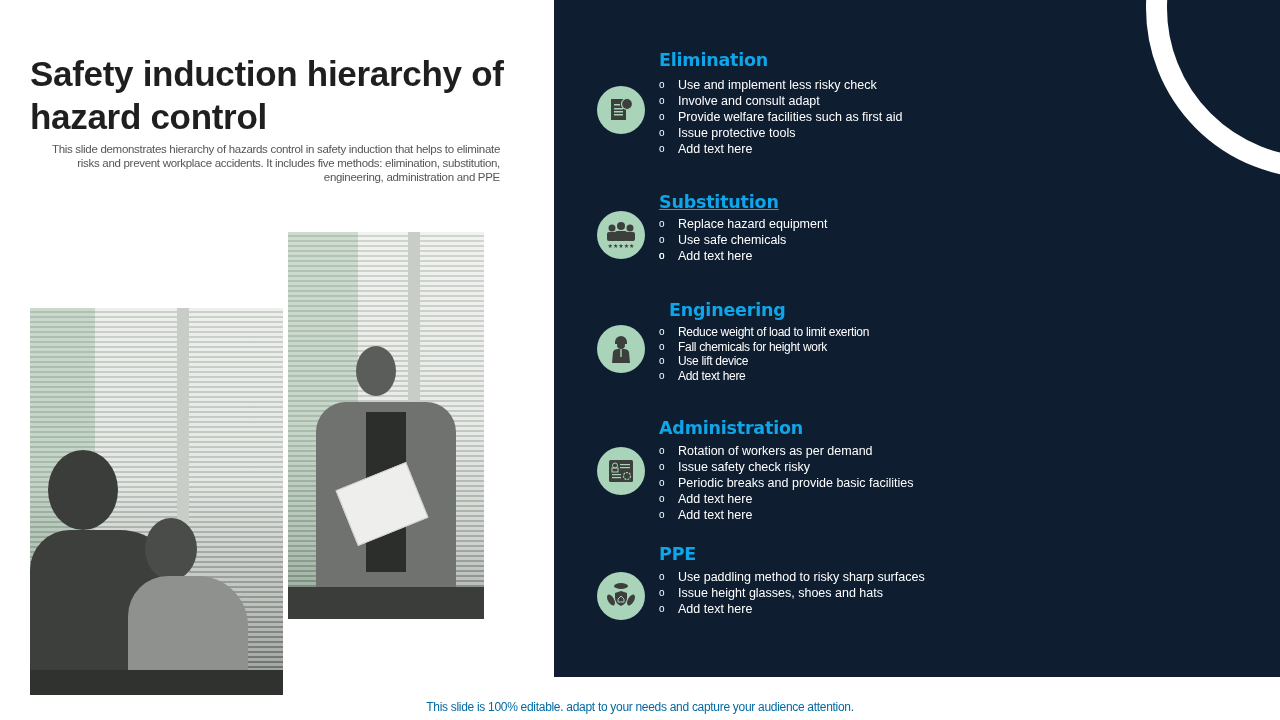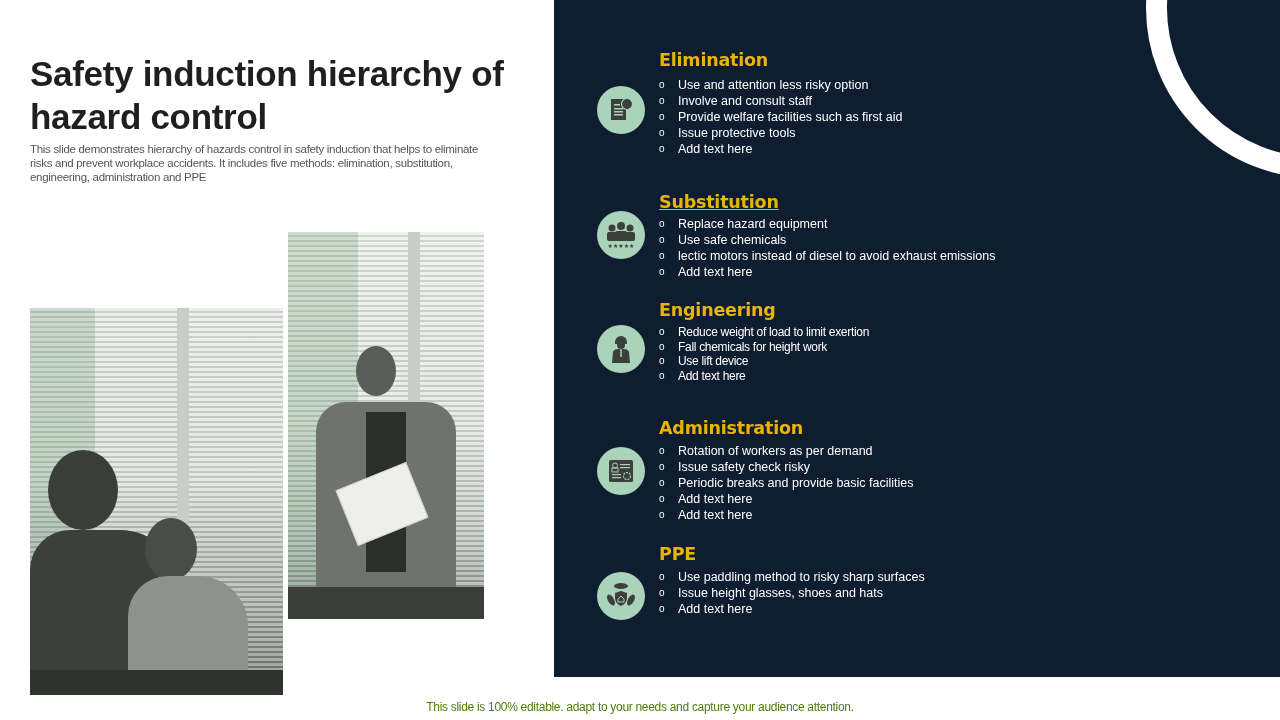--- a/index.html
+++ b/index.html
@@ -6,21 +6,21 @@
   html, body { width: 1280px; height: 720px; overflow: hidden; background: #ffffff; }
   body { position: relative; font-family: "Liberation Sans", sans-serif; color: #222; }
 
   .title {
     position: absolute; left: 30px; top: 52px; width: 520px;
     font-family: Liberation Sans, sans-serif; font-weight: bold;
     font-size: 35px; line-height: 43px; color: #1f1f1f; letter-spacing: -0.3px;
   }
   .subtitle {
     position: absolute; left: 30px; top: 142px; width: 470px;
-    font-size: 11.5px; line-height: 14px; color: #555; letter-spacing: -0.3px;
+    font-size: 11.5px; line-height: 14px; color: #555; letter-spacing: -0.3px; text-align: right;
   }
 
   .photo { position: absolute; overflow: hidden; }
   .photo-left { left: 30px; top: 308px; width: 253px; height: 387px;
     background: linear-gradient(180deg, #dfe3de 0%, #cfd5cf 45%, #8f948f 75%, #4b4f4b 100%); }
   .photo-right { left: 288px; top: 232px; width: 196px; height: 387px;
     background: linear-gradient(180deg, #e6e9e4 0%, #d6dbd5 50%, #aab0aa 80%, #6a6f6a 100%); }
   .blinds { position: absolute; inset: 0;
     background: repeating-linear-gradient(180deg, rgba(255,255,255,0.55) 0 3px, rgba(150,160,150,0.35) 3px 5px); opacity: 0.8; }
   .window-frame { position: absolute; top: 0; bottom: 0; width: 12px; background: #c9cdc8; }
@@ -39,32 +39,32 @@
     border-radius: 50%; border: 21px solid #ffffff;
   }
 
   .section { position: absolute; left: 43px; }
   .icon-circle {
     position: absolute; left: 0; width: 48px; height: 48px; border-radius: 50%;
     background: #a9d4b9; display: flex; align-items: center; justify-content: center;
   }
   .sec-title {
     position: absolute; left: 62px; font-family: "DejaVu Sans", sans-serif; font-weight: bold;
-    font-size: 17.5px; color: #eab308; white-space: nowrap; letter-spacing: -0.2px;
+    font-size: 17.5px; color: #0ea5e9; white-space: nowrap; letter-spacing: -0.2px;
   }
   .bullets { position: absolute; left: 62px; list-style: none; }
   .bullets li {
     color: #ffffff; font-size: 12.5px; line-height: 16px; white-space: nowrap; position: relative; padding-left: 19px;
   }
   .bullets.tight li { font-size: 12px; line-height: 14.5px; letter-spacing: -0.3px; }
   .bullets li .bul { position: absolute; left: 0; top: 0; font-size: 10px; }
 
   .footer {
     position: absolute; left: 0; top: 700px; width: 1280px; text-align: center;
-    font-size: 12px; color: #4d7c0f; letter-spacing: -0.3px;
+    font-size: 12px; color: #0369a1; letter-spacing: -0.3px;
   }
 </style>
 </head>
 <body>
 
 <h1 class="title">Safety induction hierarchy of hazard control</h1>
 <p class="subtitle">This slide demonstrates hierarchy of hazards control in safety induction that helps to eliminate risks and prevent workplace accidents. It includes five methods: elimination, substitution, engineering, administration and PPE</p>
 
 <div class="photo photo-left">
   <div class="blinds"></div>
@@ -97,22 +97,22 @@
         <rect x="5" y="4" width="15" height="21" fill="#3d3f3c"></rect>
         <rect x="8" y="9" width="6" height="1.5" fill="#a9d4b9"></rect>
         <rect x="8" y="13" width="9" height="1.5" fill="#a9d4b9"></rect>
         <rect x="8" y="16" width="9" height="1.5" fill="#a9d4b9"></rect>
         <rect x="8" y="19" width="9" height="1.5" fill="#a9d4b9"></rect>
         <circle cx="21" cy="9" r="5.5" fill="#3d3f3c" stroke="#a9d4b9" stroke-width="1.2"></circle>
       </svg>
     </div>
     <div class="sec-title" style="top:50px;">Elimination</div>
     <ul class="bullets" style="top:77px;">
-      <li><span class="bul">o</span><span>Use and attention less risky option</span></li>
-      <li><span class="bul">o</span><span>Involve  and consult staff</span></li>
+      <li><span class="bul">o</span><span>Use and implement less risky check</span></li>
+      <li><span class="bul">o</span><span>Involve  and consult adapt</span></li>
       <li><span class="bul">o</span><span>Provide  welfare facilities such as first aid</span></li>
       <li><span class="bul">o</span><span>Issue protective tools</span></li>
       <li><span class="bul">o</span><span>Add text here</span></li>
     </ul>
   </div>
 
   <div class="section" style="top:0;">
     <div class="icon-circle" style="top:211px;">
       <svg width="34" height="30" viewBox="0 0 34 30">
         <circle cx="8" cy="8" r="3.5" fill="#3d3f3c"></circle>
@@ -121,36 +121,36 @@
         <rect x="21" y="12" width="10" height="9" rx="2" fill="#3d3f3c"></rect>
         <circle cx="17" cy="6" r="4" fill="#3d3f3c"></circle>
         <rect x="11" y="11" width="12" height="10" rx="2" fill="#3d3f3c"></rect>
         <text x="17" y="28" font-size="6" text-anchor="middle" fill="#3d3f3c">★★★★★</text>
       </svg>
     </div>
     <div class="sec-title" style="top:192px;text-decoration:underline;">Substitution</div>
     <ul class="bullets" style="top:216px;">
       <li><span class="bul">o</span><span>Replace hazard equipment</span></li>
       <li><span class="bul">o</span><span>Use safe chemicals</span></li>
-      <li><span class="bul">o</span><span>lectic motors instead of diesel to avoid  exhaust emissions</span></li>
+      <li><span class="bul">o</span></li>
       <li><span class="bul">o</span><span>Add text here</span></li>
     </ul>
   </div>
 
   <div class="section" style="top:0;">
     <div class="icon-circle" style="top:325px;">
       <svg width="26" height="30" viewBox="0 0 26 30">
         <path d="M7 8 a6 6 0 0 1 12 0 z" fill="#3d3f3c"></path>
         <rect x="7" y="8" width="12" height="2" fill="#3d3f3c"></rect>
         <circle cx="13" cy="11" r="4" fill="#3d3f3c"></circle>
         <path d="M4 29 L5 18 Q6 15 10 15 L16 15 Q20 15 21 18 L22 29 Z" fill="#3d3f3c"></path>
         <rect x="12.3" y="15" width="1.4" height="8" fill="#a9d4b9"></rect>
       </svg>
     </div>
-    <div class="sec-title" style="top:300px;">Engineering</div>
+    <div class="sec-title" style="top:300px;margin-left:10px;">Engineering</div>
     <ul class="bullets tight" style="top:325px;">
       <li><span class="bul">o</span><span>Reduce weight of load to limit exertion</span></li>
       <li><span class="bul">o</span><span>Fall chemicals for height work</span></li>
       <li><span class="bul">o</span><span>Use lift device</span></li>
       <li><span class="bul">o</span><span>Add text here</span></li>
     </ul>
   </div>
 
   <div class="section" style="top:0;">
     <div class="icon-circle" style="top:447px;">

